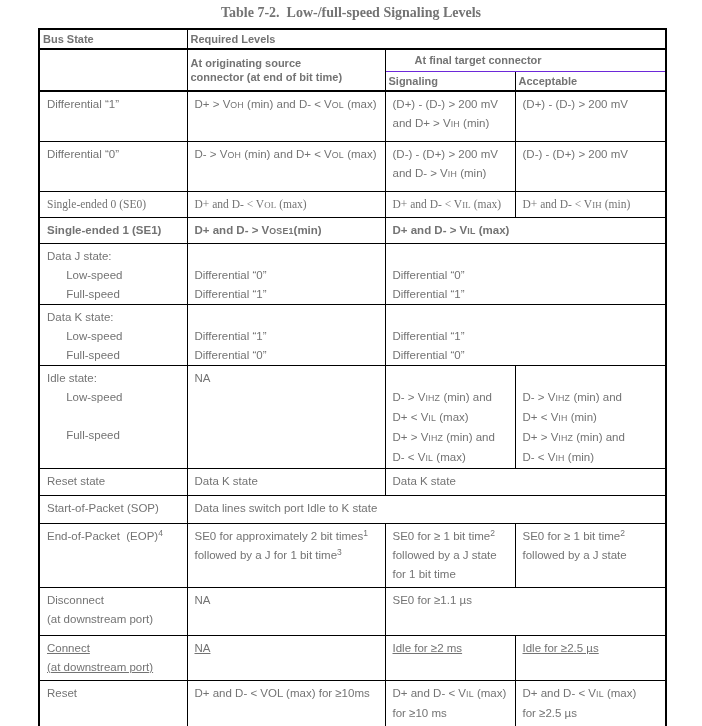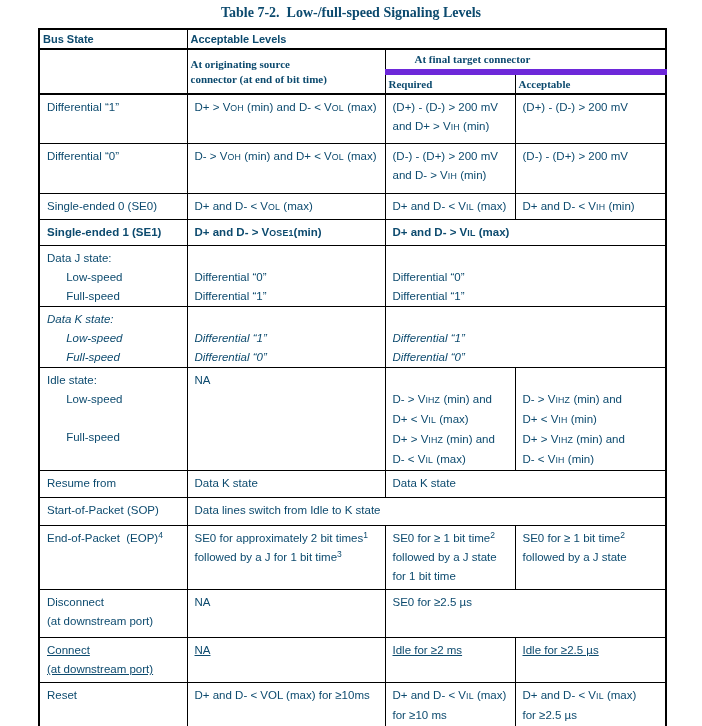--- a/index.html
+++ b/index.html
@@ -1,32 +1,32 @@
 <!DOCTYPE html>
 <html><head>
 <meta charset="utf-8">
 <style>
   html,body{margin:0;padding:0;background:#fff;}
-  .page{position:relative;width:702px;height:726px;background:#fff;color:#0c4a6e;
+  .page{position:relative;width:702px;height:726px;background:#fff;color:#737373;
         font-family:"Liberation Sans",sans-serif;overflow:hidden;}
   .title{position:absolute;top:5px;left:0;width:702px;text-align:center;
          font-family:"Liberation Serif",serif;font-weight:bold;font-size:14px;
          white-space:pre;}
   table.tbl{position:absolute;left:38px;top:28px;width:627px;table-layout:fixed;
         border-collapse:collapse;border:2px solid #000;border-bottom-width:3px;}
   col.c1{width:148px;} col.c2{width:198px;} col.c3{width:130px;} col.c4{width:151px;}
   th,td{border:1px solid #000;}
   th{font-size:11px;font-weight:bold;text-align:left;vertical-align:middle;
      padding:2px 3px;line-height:1.3;}
   .hr1{height:18px;}
   .hr1 th{border-bottom:2px solid #000;}
   .hr2{height:22px;}
   .hr3{height:20px;}
-  .hr2 th,.hr3 th{border-bottom:2px solid #000;font-family:Liberation Serif, serif;}
-  th.thin-b{border-bottom:6px solid #6d28d9;padding-left:29px;}
+  .hr2 th,.hr3 th{border-bottom:2px solid #000;}
+  th.thin-b{border-bottom:1px solid #6d28d9;padding-left:29px;}
   td{font-size:11.5px;vertical-align:top;text-align:left;
      padding:3px 4px 0 7px;line-height:19px;white-space:pre-wrap;}
   .vs{font-size:8.8px;letter-spacing:.2px;}
   .fn{font-size:8.5px;vertical-align:.45em;line-height:0;}
 </style>
 </head>
 <body>
 
 <div class="page">
   <div class="title">Table 7-2.  Low-/full-speed Signaling Levels</div>
@@ -34,91 +34,91 @@
   <table class="tbl">
     <colgroup>
       <col class="c1">
         <col class="c2">
         <col class="c3">
         <col class="c4">
     </colgroup>
     <thead>
       <tr class="hr1">
         <th>Bus State</th>
-        <th colspan="3">Acceptable Levels</th>
+        <th colspan="3">Required Levels</th>
       </tr>
       <tr class="hr2">
         <th rowspan="2"></th>
         <th rowspan="2"><span>At originating source</span><br><span>connector (at end of bit time)</span></th>
         <th colspan="2" class="thin-b">At final target connector</th>
       </tr>
       <tr class="hr3">
-        <th>Required</th>
+        <th>Signaling</th>
         <th>Acceptable</th>
       </tr>
     </thead>
     <tbody>
         <tr style="height: 50px;">
           <td>Differential “1”</td>
           <td>D+ &gt; V<span class="vs">OH</span> (min) and D- &lt; V<span class="vs">OL</span> (max)</td>
           <td>(D+) - (D-) &gt; 200 mV<br>and D+ &gt; V<span class="vs">IH</span> (min)</td>
           <td>(D+) - (D-) &gt; 200 mV</td>
         </tr>
         <tr style="height: 50px;">
           <td>Differential “0”</td>
           <td>D- &gt; V<span class="vs">OH</span> (min) and D+ &lt; V<span class="vs">OL</span> (max)</td>
           <td>(D-) - (D+) &gt; 200 mV<br>and D- &gt; V<span class="vs">IH</span> (min)</td>
           <td>(D-) - (D+) &gt; 200 mV</td>
         </tr>
-        <tr style="height: 26px;">
+        <tr style="height: 26px; font-family: Liberation Serif, serif;">
           <td>Single-ended 0 (SE0)</td>
           <td>D+ and D- &lt; V<span class="vs">OL</span> (max)</td>
           <td>D+ and D- &lt; V<span class="vs">IL</span> (max)</td>
           <td>D+ and D- &lt; V<span class="vs">IH</span> (min)</td>
         </tr>
         <tr style="height: 26px; font-weight: bold;">
           <td>Single-ended 1 (SE1)</td>
           <td>D+ and D- &gt; V<span class="vs">OSE1</span>(min)</td>
           <td colspan="2">D+ and D- &gt; V<span class="vs">IL</span> (max)</td>
         </tr>
         <tr style="height: 60px;">
           <td>Data J state:<br>      Low-speed<br>      Full-speed</td>
           <td><br>Differential “0”<br>Differential “1”</td>
           <td colspan="2"><br>Differential “0”<br>Differential “1”</td>
         </tr>
-        <tr style="height: 58px; font-style: italic;">
+        <tr style="height: 58px;">
           <td>Data K state:<br>      Low-speed<br>      Full-speed</td>
           <td><br>Differential “1”<br>Differential “0”</td>
           <td colspan="2"><br>Differential “1”<br>Differential “0”</td>
         </tr>
         <tr style="height: 94px;">
           <td>Idle state:<br>      Low-speed<br><br>      Full-speed</td>
           <td>NA</td>
           <td><br>D- &gt; V<span class="vs">IHZ</span> (min) and<br>D+ &lt; V<span class="vs">IL</span> (max)<br>D+ &gt; V<span class="vs">IHZ</span> (min) and<br>D- &lt; V<span class="vs">IL</span> (max)</td>
           <td><br>D- &gt; V<span class="vs">IHZ</span> (min) and<br>D+ &lt; V<span class="vs">IH</span> (min)<br>D+ &gt; V<span class="vs">IHZ</span> (min) and<br>D- &lt; V<span class="vs">IH</span> (min)</td>
         </tr>
         <tr style="height: 27px;">
-          <td>Resume from</td>
+          <td>Reset state</td>
           <td>Data K state</td>
           <td colspan="2">Data K state</td>
         </tr>
         <tr style="height: 28px;">
           <td>Start-of-Packet (SOP)</td>
-          <td colspan="3">Data lines switch from Idle to K state</td>
+          <td colspan="3">Data lines switch port Idle to K state</td>
         </tr>
         <tr style="height: 64px;">
           <td>End-of-Packet  (EOP)<span class="fn">4</span></td>
           <td>SE0 for approximately 2 bit times<span class="fn">1</span><br>followed by a J for 1 bit time<span class="fn">3</span></td>
           <td>SE0 for ≥ 1 bit time<span class="fn">2</span><br>followed by a J state<br>for 1 bit time</td>
           <td>SE0 for ≥ 1 bit time<span class="fn">2</span><br>followed by a J state</td>
         </tr>
         <tr style="height: 48px;">
           <td>Disconnect<br>(at downstream port)</td>
           <td>NA</td>
-          <td colspan="2">SE0 for ≥2.5 µs</td>
+          <td colspan="2">SE0 for ≥1.1 µs</td>
         </tr>
         <tr style="height: 45px; text-decoration: underline;">
           <td>Connect<br>(at downstream port)</td>
           <td>NA</td>
           <td>Idle for ≥2 ms</td>
           <td>Idle for ≥2.5 µs</td>
         </tr>
         <tr style="height: 54px;">
           <td>Reset</td>
           <td>D+ and D- &lt; VOL (max) for ≥10ms</td>

